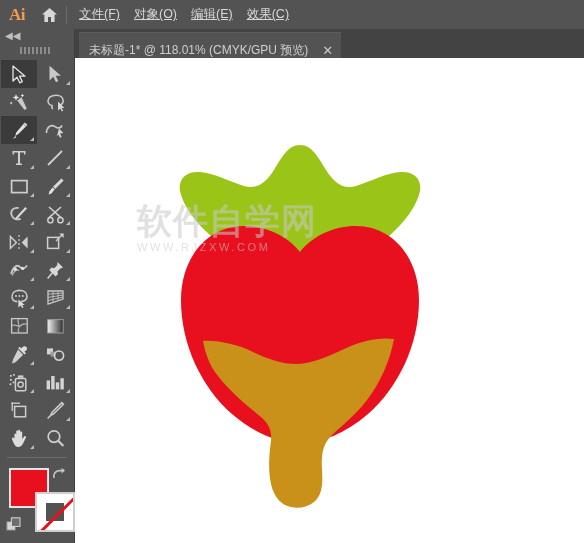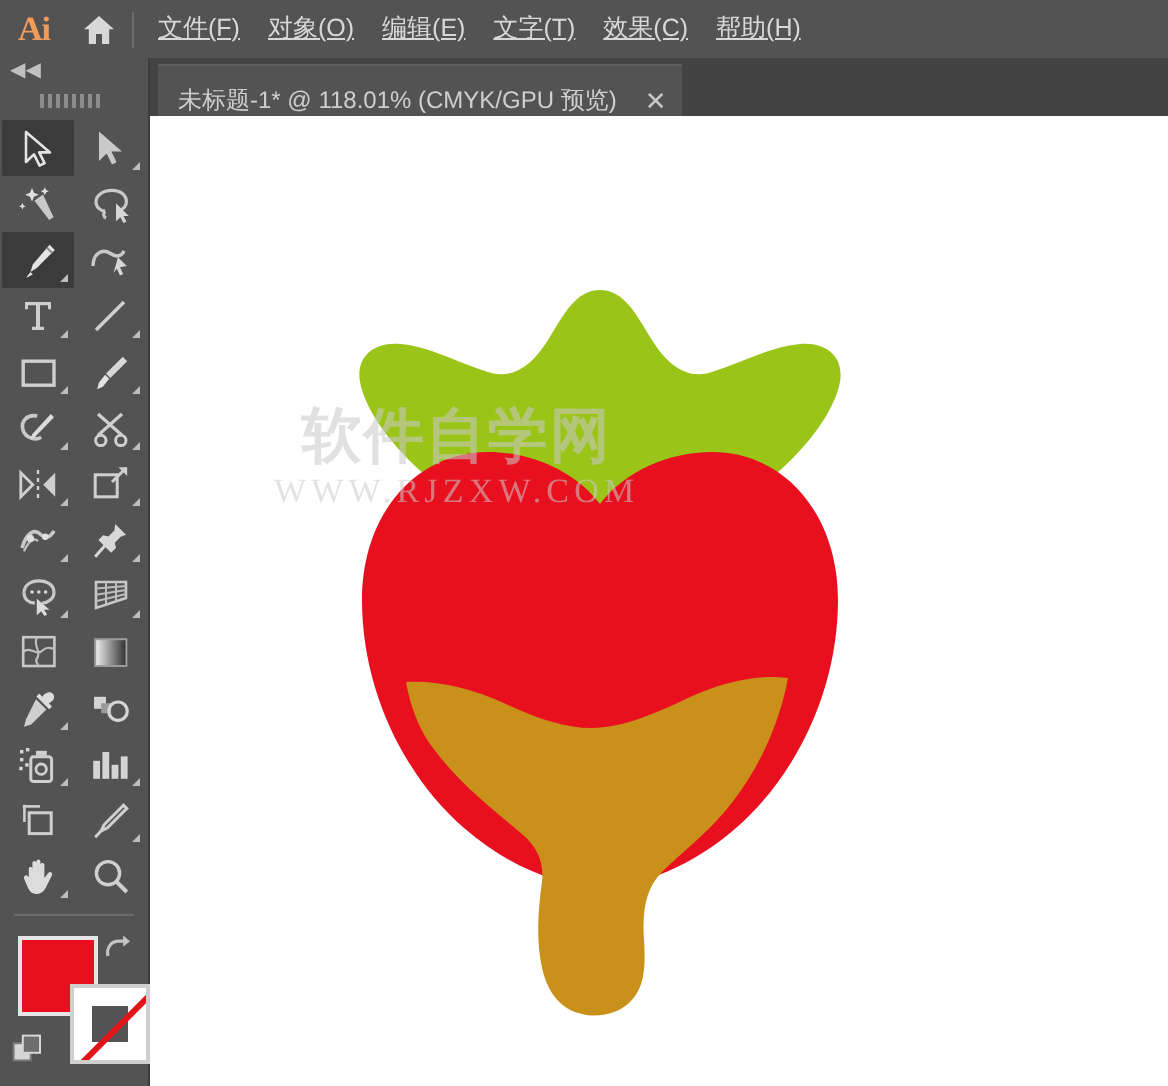--- a/index.html
+++ b/index.html
@@ -66,28 +66,27 @@
   }
   #artwork { position: absolute; left: -75px; top: -58px; }
 
   
   #watermark {
     position: absolute; left: 62px; top: 146px;
     pointer-events: none; user-select: none;
     opacity: 0.55;
   }
   #wm-cn {
-    font-size: 30px; font-weight: bold; color: #c9c9c9;
+    font-size: 35px; font-weight: bold; color: #c9c9c9;
     letter-spacing: 1px; line-height: 1;
     font-family: "DejaVu Sans", sans-serif;
-    text-align: center;
   }
   #wm-url {
-    font-size: 17px; color: #cccccc; letter-spacing: 2.6px;
-    margin-top: 2px; font-family: Liberation Serif, serif;
+    font-size: 11px; color: #cccccc; letter-spacing: 2.6px;
+    margin-top: 2px; font-family: Liberation Sans, sans-serif;
   }
 
   
   #toolpanel {
     position: absolute; left: 0; top: 29px; width: 75px; height: 514px;
     background: #535353;
     border-right: 1px solid #3d3d3d;
   }
   #panel-header {
     height: 14px; position: relative;
@@ -168,23 +167,21 @@
     <div id="ai-logo">Ai</div>
     <div id="home-btn">
       <svg class="home-glyph" width="17" height="16" viewBox="0 0 17 16">
         <path d="M8.5 1 L16 7.6 L13.6 7.6 L13.6 15 L10 15 L10 10 L7 10 L7 15 L3.4 15 L3.4 7.6 L1 7.6 Z" fill="#d8d8d8"></path>
       </svg>
     </div>
     <div id="menu-divider"></div>
     <div class="menu-item">文件(F)</div>
     <div class="menu-item">对象(O)</div>
     <div class="menu-item">编辑(E)</div>
-    <div class="menu-item">文字(T)</div>
     <div class="menu-item">效果(C)</div>
-    <div class="menu-item">帮助(H)</div>
   </div>
 
   <div id="tabbar">
     <div id="doc-tab">
       <span id="doc-tab-title">未标题-1* @ 118.01% (CMYK/GPU 预览)</span>
       <span id="doc-tab-close">✕</span>
     </div>
   </div>
 
   <div id="canvas">

